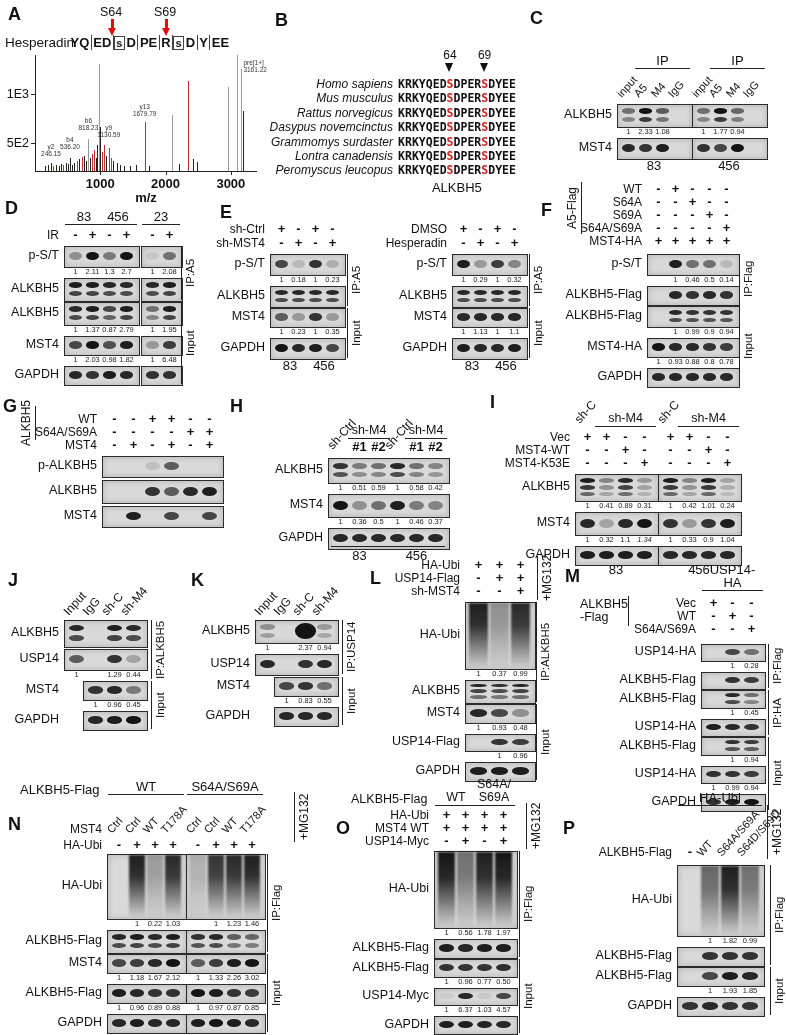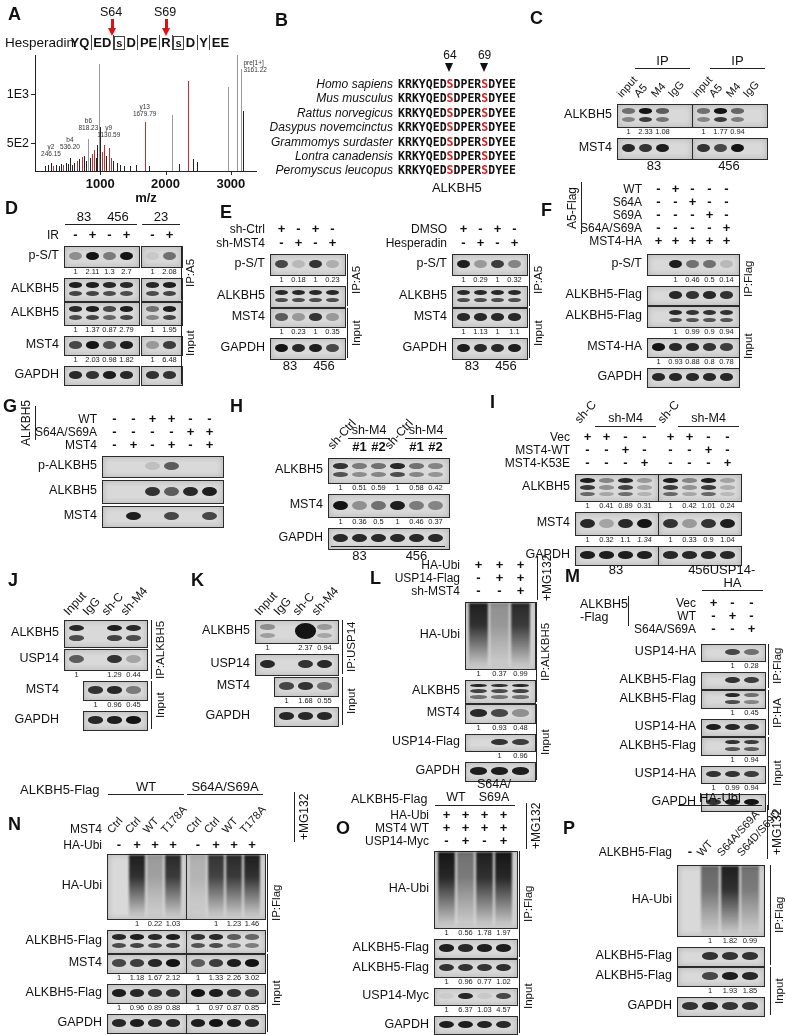--- a/index.html
+++ b/index.html
@@ -749,21 +749,21 @@
       <div class="abs rowlab" style="left: 0px; top: 98px; width: 60px;">USP14</div>
       <div class="abs band" style="left: 70px; top: 101.8px; width: 15px; height: 8.4px; opacity: 0.85;"></div>
       <div class="abs band" style="left: 108px; top: 101.8px; width: 15px; height: 8.4px; opacity: 0.8;"></div>
       <div class="abs band" style="left: 127px; top: 101.8px; width: 15px; height: 8.4px; opacity: 0.85;"></div>
       <div class="abs box" style="left: 84px; top: 119px; width: 63px; height: 18px;"></div>
       <div class="abs rowlab" style="left: 0px; top: 120px; width: 60px;">MST4</div>
       <div class="abs band" style="left: 89px; top: 124.22px; width: 15px; height: 7.56px; opacity: 0.7;"></div>
       <div class="abs band" style="left: 108px; top: 124.22px; width: 15px; height: 7.56px; opacity: 0.8;"></div>
       <div class="abs band" style="left: 127px; top: 124.22px; width: 15px; height: 7.56px; opacity: 0.5;"></div>
       <div class="abs num" style="left: 83.5px; top: 138px; width: 26px;">1</div>
-      <div class="abs num" style="left: 102.5px; top: 138px; width: 26px;">1.68</div>
+      <div class="abs num" style="left: 102.5px; top: 138px; width: 26px;">0.83</div>
       <div class="abs num" style="left: 121.5px; top: 138px; width: 26px;">0.55</div>
       <div class="abs box" style="left: 84px; top: 149px; width: 63px; height: 18px;"></div>
       <div class="abs rowlab" style="left: 0px; top: 150px; width: 60px;">GAPDH</div>
       <div class="abs band" style="left: 89px; top: 154.22px; width: 15px; height: 7.56px; opacity: 0.85;"></div>
       <div class="abs band" style="left: 108px; top: 154.22px; width: 15px; height: 7.56px; opacity: 0.85;"></div>
       <div class="abs band" style="left: 127px; top: 154.22px; width: 15px; height: 7.56px; opacity: 0.85;"></div>
       <div class="abs vline" style="left: 152px; top: 62px; height: 54px;"></div>
       <div class="abs vtext" style="left: 154px; top: 62px; height: 54px;">IP:USP14</div>
       <div class="abs vline" style="left: 152px; top: 119px; height: 48px;"></div>
       <div class="abs vtext" style="left: 154px; top: 119px; height: 48px;">Input</div>
@@ -1052,21 +1052,21 @@
       <div class="abs band" style="left: 159px; top: 169.22px; width: 15px; height: 7.56px; opacity: 0.9;"></div>
       <div class="abs box" style="left: 97px; top: 184px; width: 82px; height: 17px;"></div>
       <div class="abs rowlab" style="left: 0px; top: 184.5px; width: 92px;">ALKBH5-Flag</div>
       <div class="abs band" style="left: 102px; top: 188.93px; width: 15px; height: 7.14px; opacity: 0.8;"></div>
       <div class="abs band" style="left: 121px; top: 188.93px; width: 15px; height: 7.14px; opacity: 0.8;"></div>
       <div class="abs band" style="left: 140px; top: 188.93px; width: 15px; height: 7.14px; opacity: 0.8;"></div>
       <div class="abs band" style="left: 159px; top: 188.93px; width: 15px; height: 7.14px; opacity: 0.82;"></div>
       <div class="abs num" style="left: 96.5px; top: 202px; width: 26px;">1</div>
       <div class="abs num" style="left: 115.5px; top: 202px; width: 26px;">0.96</div>
       <div class="abs num" style="left: 134.5px; top: 202px; width: 26px;">0.77</div>
-      <div class="abs num" style="left: 153.5px; top: 202px; width: 26px;">1.02</div>
+      <div class="abs num" style="left: 153.5px; top: 202px; width: 26px;">0.50</div>
       <div class="abs box" style="left: 97px; top: 213px; width: 82px; height: 16px;"></div>
       <div class="abs rowlab" style="left: 0px; top: 213px; width: 92px;">USP14-Myc</div>
       <div class="abs band" style="left: 102px; top: 217.64px; width: 15px; height: 6.72px; opacity: 0.06;"></div>
       <div class="abs band" style="left: 121px; top: 217.64px; width: 15px; height: 6.72px; opacity: 0.85;"></div>
       <div class="abs band" style="left: 140px; top: 217.64px; width: 15px; height: 6.72px; opacity: 0.08;"></div>
       <div class="abs band" style="left: 159px; top: 217.64px; width: 15px; height: 6.72px; opacity: 0.7;"></div>
       <div class="abs num" style="left: 96.5px; top: 230px; width: 26px;">1</div>
       <div class="abs num" style="left: 115.5px; top: 230px; width: 26px;">6.37</div>
       <div class="abs num" style="left: 134.5px; top: 230px; width: 26px;">1.03</div>
       <div class="abs num" style="left: 153.5px; top: 230px; width: 26px;">4.57</div>

